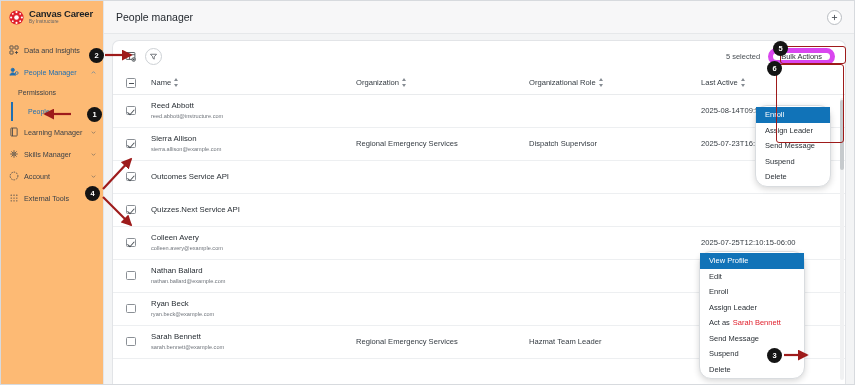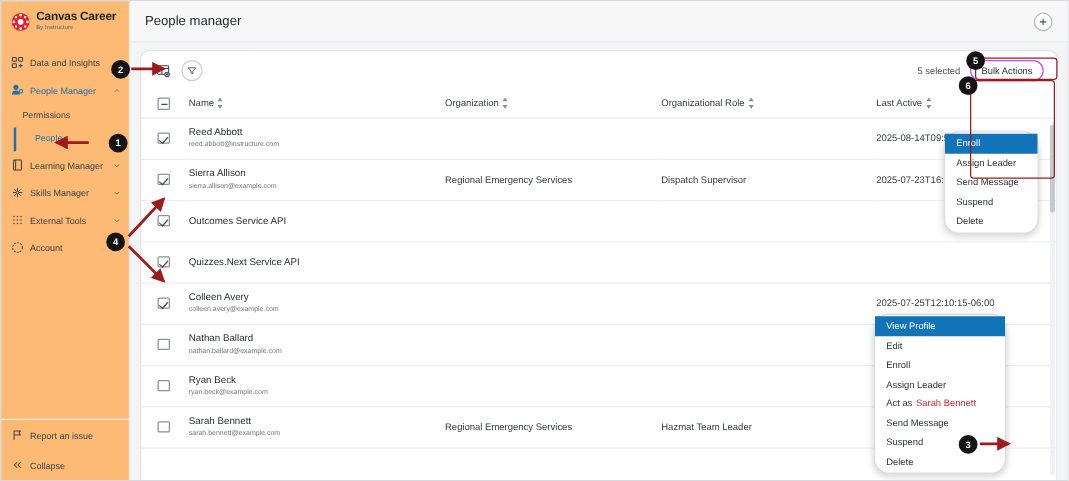--- a/index.html
+++ b/index.html
@@ -124,21 +124,21 @@
     border: 1px solid #cdd1d5; background: #fff;
     display: flex; align-items: center; justify-content: center;
     cursor: pointer;
   }
   .toolbar-right {
     margin-left: auto; display: flex; align-items: center; gap: 8px;
   }
   .selected-count { font-size: 7.5px; color: #4a5056; }
   .bulk-btn {
     height: 17px; padding: 0 8px; border-radius: 9px;
-    border: 1px solid #d946ef; background: #fff;
+    border: 5px solid #d946ef; background: #fff;
     font-size: 7.5px; color: #2c3238; cursor: pointer;
     display: flex; align-items: center;
     font-family: "Liberation Sans", sans-serif;
   }
 
   
   .table-wrap { flex: 1 1 auto; overflow: hidden; position: relative; }
   table { width: 100%; border-collapse: collapse; table-layout: fixed; }
   thead th {
     font-size: 7.6px; font-weight: 400; color: #333a41;
@@ -314,75 +314,57 @@
         <span class="lbl">Skills Manager</span>
         <span class="chev">
           <svg viewBox="0 0 12 12" width="7" height="7" fill="none" stroke="#4a5056" stroke-width="1.3">
               <path d="M3 4.5L6 7.5l3-3"></path>
             </svg>
         </span>
       </div>
 
       <div class="nav-item">
         <span class="ico">
+          <svg viewBox="0 0 16 16" width="10" height="10" fill="none" stroke="#3c4147" stroke-width="1.3" stroke-dasharray="2.4 1.6">
+            <circle cx="8" cy="8" r="6.2"></circle>
+          </svg>
+        </span>
+        <span class="lbl">Account</span>
+        <span class="chev">
+          <svg viewBox="0 0 12 12" width="7" height="7" fill="none" stroke="#4a5056" stroke-width="1.3">
+              <path d="M3 4.5L6 7.5l3-3"></path>
+            </svg>
+        </span>
+      </div>
+
+      <div class="nav-item">
+        <span class="ico">
           <svg viewBox="0 0 16 16" width="10" height="10" fill="#3c4147">
             <circle cx="3.5" cy="3.5" r="1"></circle>
               <circle cx="8" cy="3.5" r="1"></circle>
               <circle cx="12.5" cy="3.5" r="1"></circle>
             <circle cx="3.5" cy="8" r="1"></circle>
               <circle cx="8" cy="8" r="1"></circle>
               <circle cx="12.5" cy="8" r="1"></circle>
             <circle cx="3.5" cy="12.5" r="1"></circle>
               <circle cx="8" cy="12.5" r="1"></circle>
               <circle cx="12.5" cy="12.5" r="1"></circle>
           </svg>
         </span>
         <span class="lbl">External Tools</span>
         <span class="chev">
           <svg viewBox="0 0 12 12" width="7" height="7" fill="none" stroke="#4a5056" stroke-width="1.3">
               <path d="M3 4.5L6 7.5l3-3"></path>
             </svg>
         </span>
       </div>
-
-      <div class="nav-item">
-        <span class="ico">
-          <svg viewBox="0 0 16 16" width="10" height="10" fill="none" stroke="#3c4147" stroke-width="1.3" stroke-dasharray="2.4 1.6">
-            <circle cx="8" cy="8" r="6.2"></circle>
-          </svg>
-        </span>
-        <span class="lbl">Account</span>
-        <span class="chev">
-          <svg viewBox="0 0 12 12" width="7" height="7" fill="none" stroke="#4a5056" stroke-width="1.3">
-              <path d="M3 4.5L6 7.5l3-3"></path>
-            </svg>
-        </span>
-      </div>
     </nav>
 
     <div class="sidebar-spacer"></div>
 
-    <div class="nav-bottom">
-      <div class="nav-item">
-        <span class="ico">
-          <svg viewBox="0 0 16 16" width="10" height="10" fill="none" stroke="#3c4147" stroke-width="1.3">
-            <path d="M3.6 14V2.4M3.6 2.8h8l-1.8 2.6 1.8 2.6h-8"></path>
-          </svg>
-        </span>
-        <span class="lbl">Report an issue</span>
-      </div>
-      <div class="nav-item">
-        <span class="ico">
-          <svg viewBox="0 0 16 16" width="10" height="10" fill="none" stroke="#3c4147" stroke-width="1.3">
-            <path d="M7.5 4.5L4 8l3.5 3.5M12 4.5L8.5 8l3.5 3.5"></path>
-          </svg>
-        </span>
-        <span class="lbl">Collapse</span>
-      </div>
-    </div>
   </aside>
 
   <div class="main">
 
     <div class="topbar">
       <div class="page-title">People manager</div>
       <div class="add-btn">
         <svg viewBox="0 0 16 16" width="9" height="9" fill="none" stroke="#4a5056" stroke-width="1.5">
           <path d="M8 3.4v9.2M3.4 8h9.2"></path>
         </svg>

